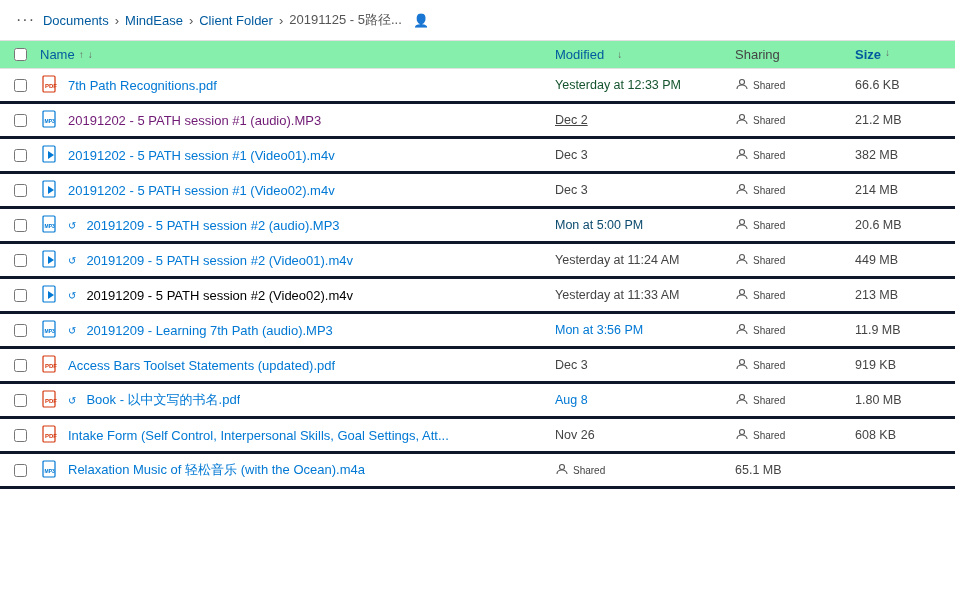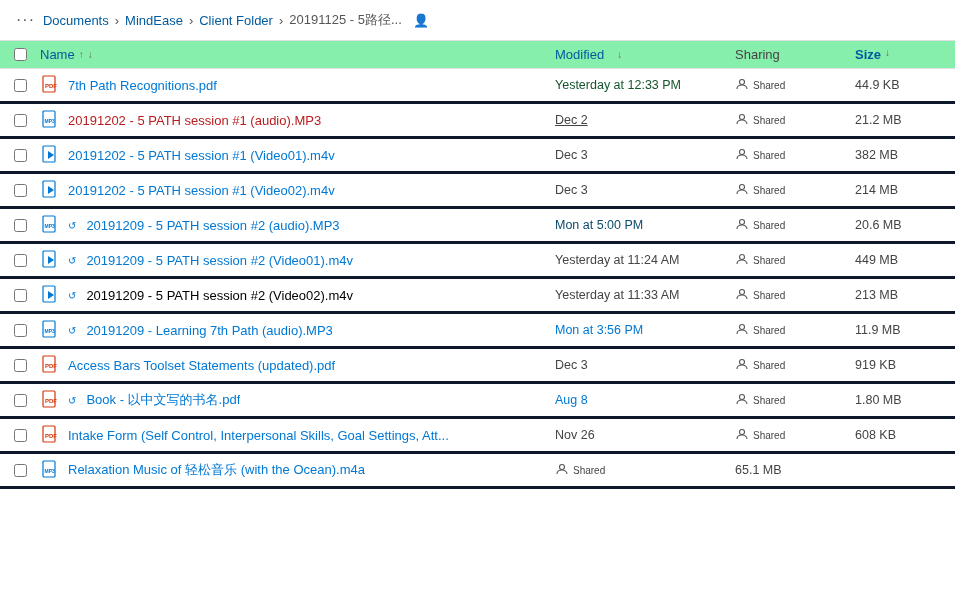--- a/index.html
+++ b/index.html
@@ -208,35 +208,35 @@
       <span class="filename" style="color:#0078d4;">7th Path Recognitions.pdf</span>
     </div>
     <div class="col-modified-cell" style="color:#14532d;">Yesterday at 12:33 PM</div>
     <div class="col-sharing-cell">
       <span><svg width="14" height="14" viewBox="0 0 14 14" fill="none" xmlns="http://www.w3.org/2000/svg">
     <circle cx="7" cy="5" r="2.5" stroke="#555" stroke-width="1.1"></circle>
     <path d="M2 12c0-2.5 2.2-4 5-4s5 1.5 5 4" stroke="#555" stroke-width="1.1" fill="none"></path>
   </svg></span>
       <span>Shared</span>
     </div>
-    <div class="col-size-cell">44.9 KB</div>
+    <div class="col-size-cell">66.6 KB</div>
   </div>
       <div class="file-row">
     <div class="col-check">
       <input type="checkbox" style="cursor: pointer;">
     </div>
     <div class="col-name-cell">
       <div class="file-icon">
             <svg width="20" height="20" viewBox="0 0 20 20" fill="none" xmlns="http://www.w3.org/2000/svg">
       <rect x="3" y="1" width="12" height="16" rx="1" fill="#fff" stroke="#0078d4" stroke-width="1.2"></rect>
       <text x="4.5" y="13" font-size="5" fill="#0078d4" font-weight="bold">MP3</text>
     </svg>
           </div>
 
-      <span class="filename" style="color:#b91c1c;">20191202 - 5 PATH session #1 (audio).MP3</span>
+      <span class="filename" style="color:#701a75;">20191202 - 5 PATH session #1 (audio).MP3</span>
     </div>
     <div class="col-modified-cell" style="color:#444;text-decoration:underline;">Dec 2</div>
     <div class="col-sharing-cell">
       <span><svg width="14" height="14" viewBox="0 0 14 14" fill="none" xmlns="http://www.w3.org/2000/svg">
     <circle cx="7" cy="5" r="2.5" stroke="#555" stroke-width="1.1"></circle>
     <path d="M2 12c0-2.5 2.2-4 5-4s5 1.5 5 4" stroke="#555" stroke-width="1.1" fill="none"></path>
   </svg></span>
       <span>Shared</span>
     </div>
     <div class="col-size-cell">21.2 MB</div>

